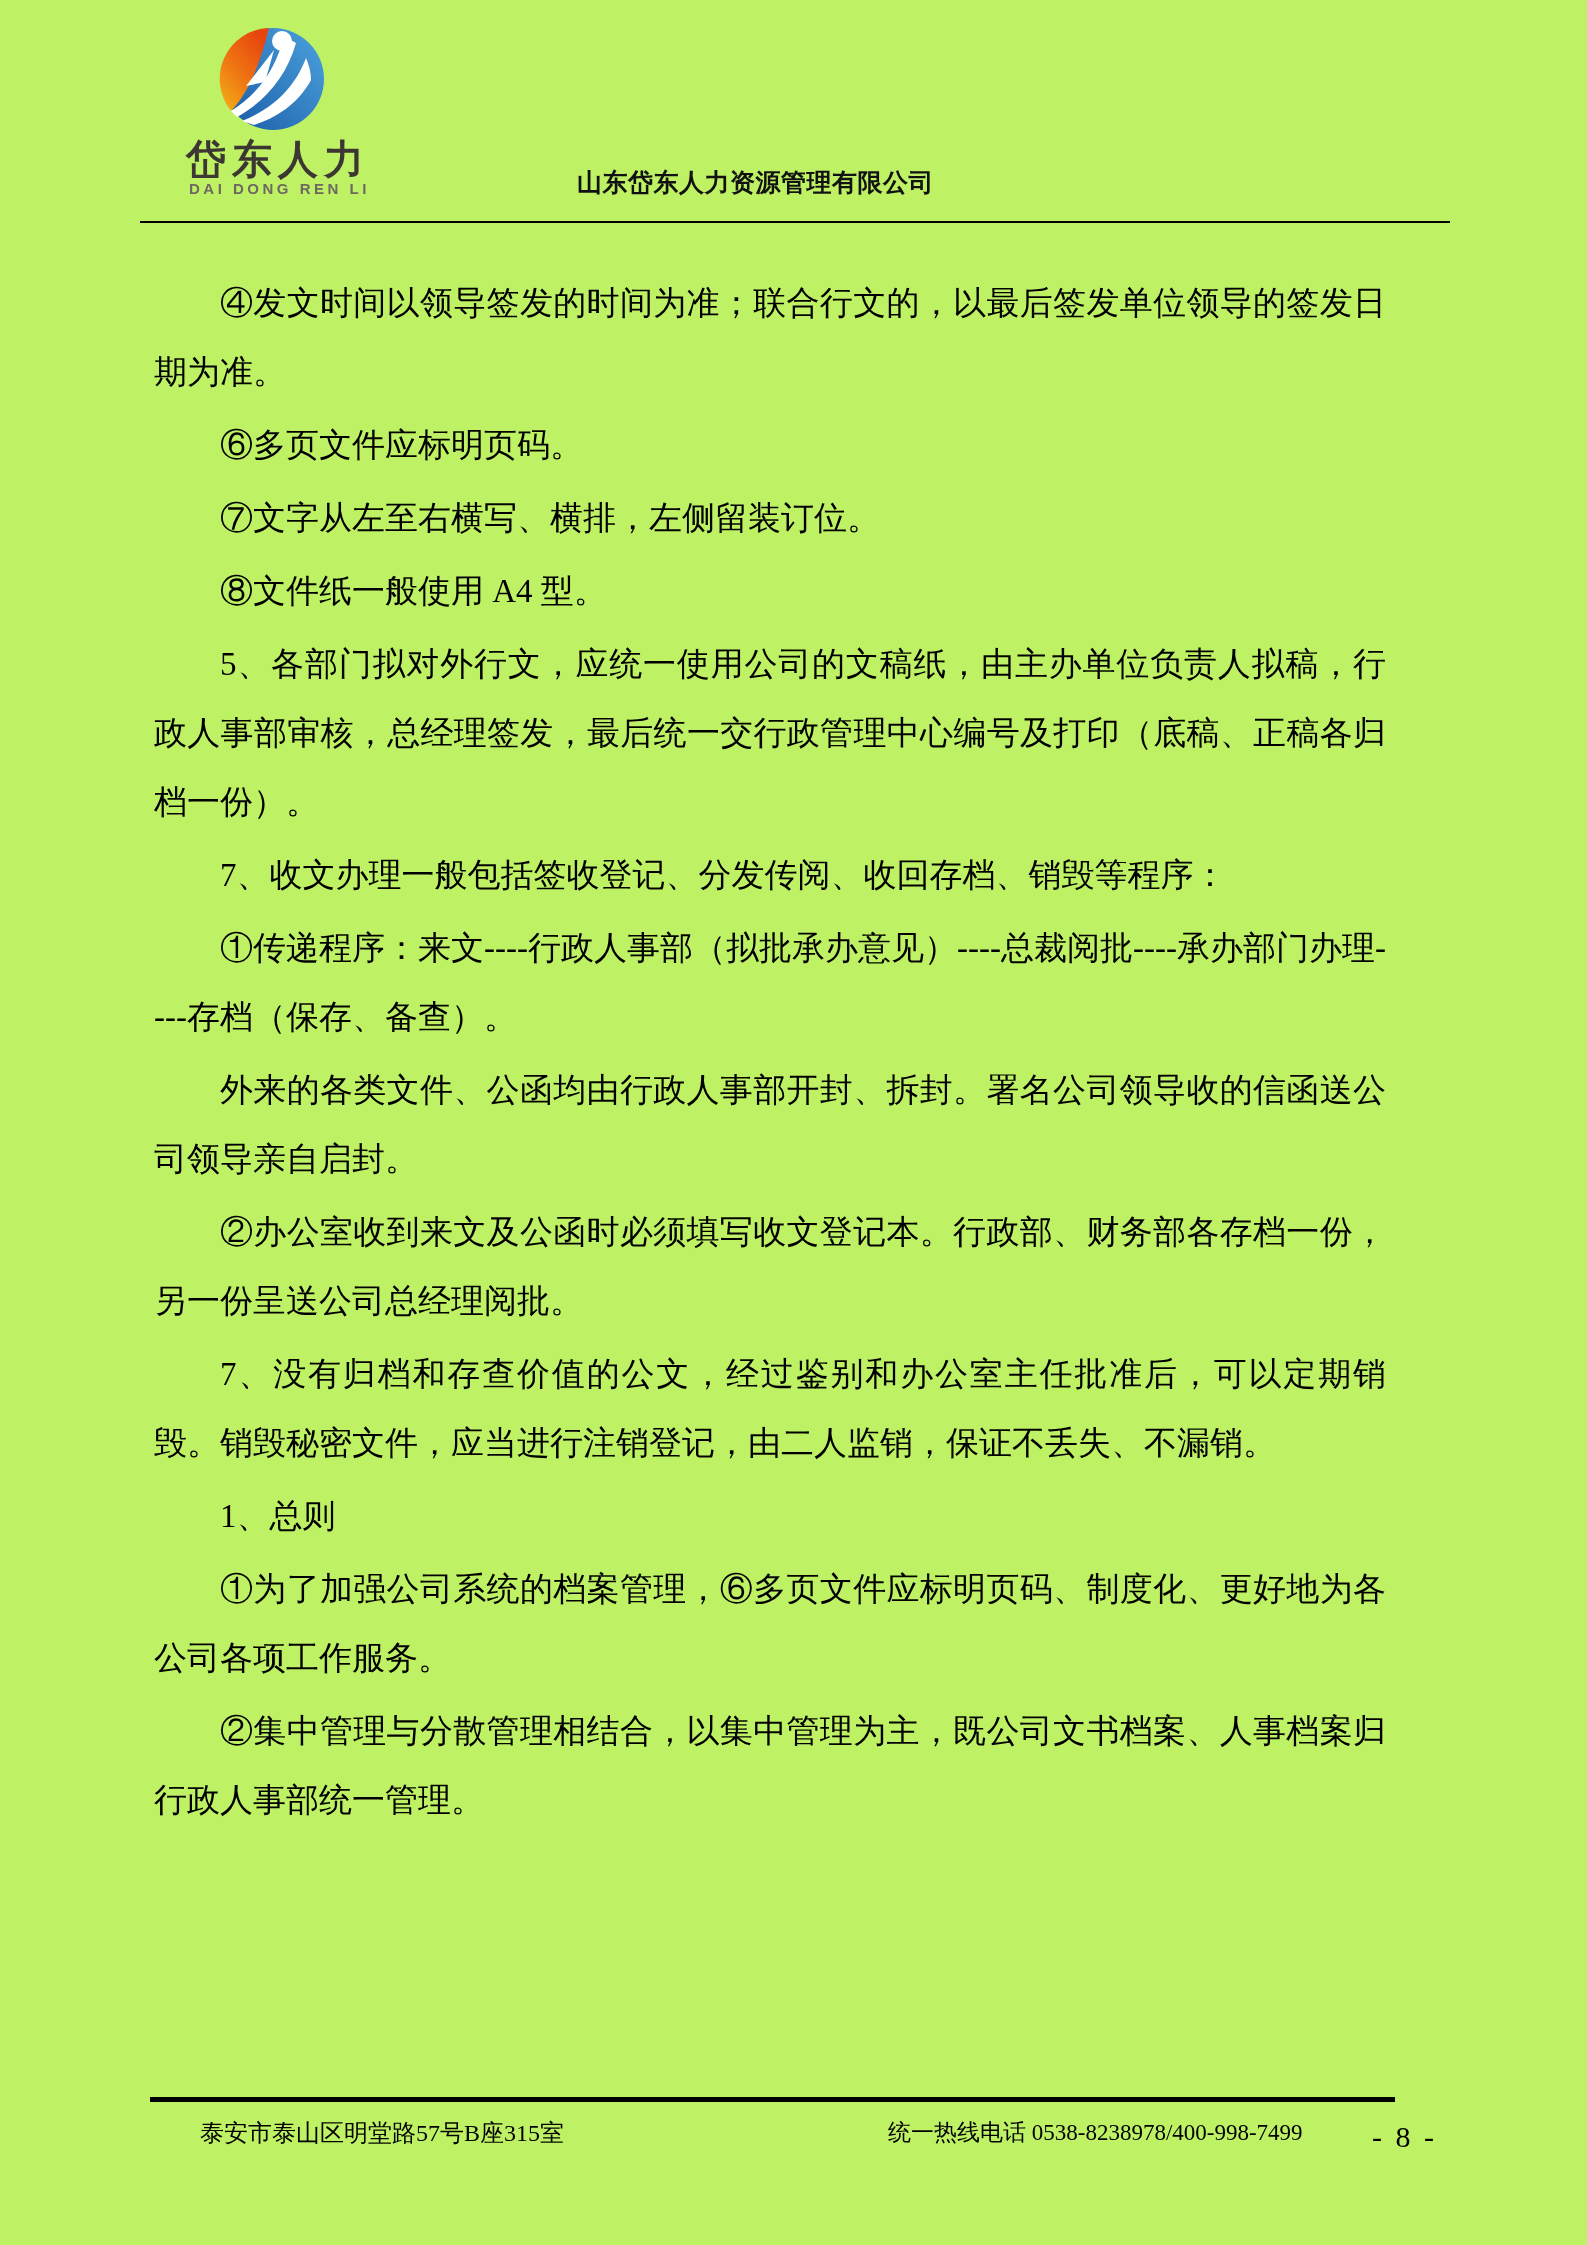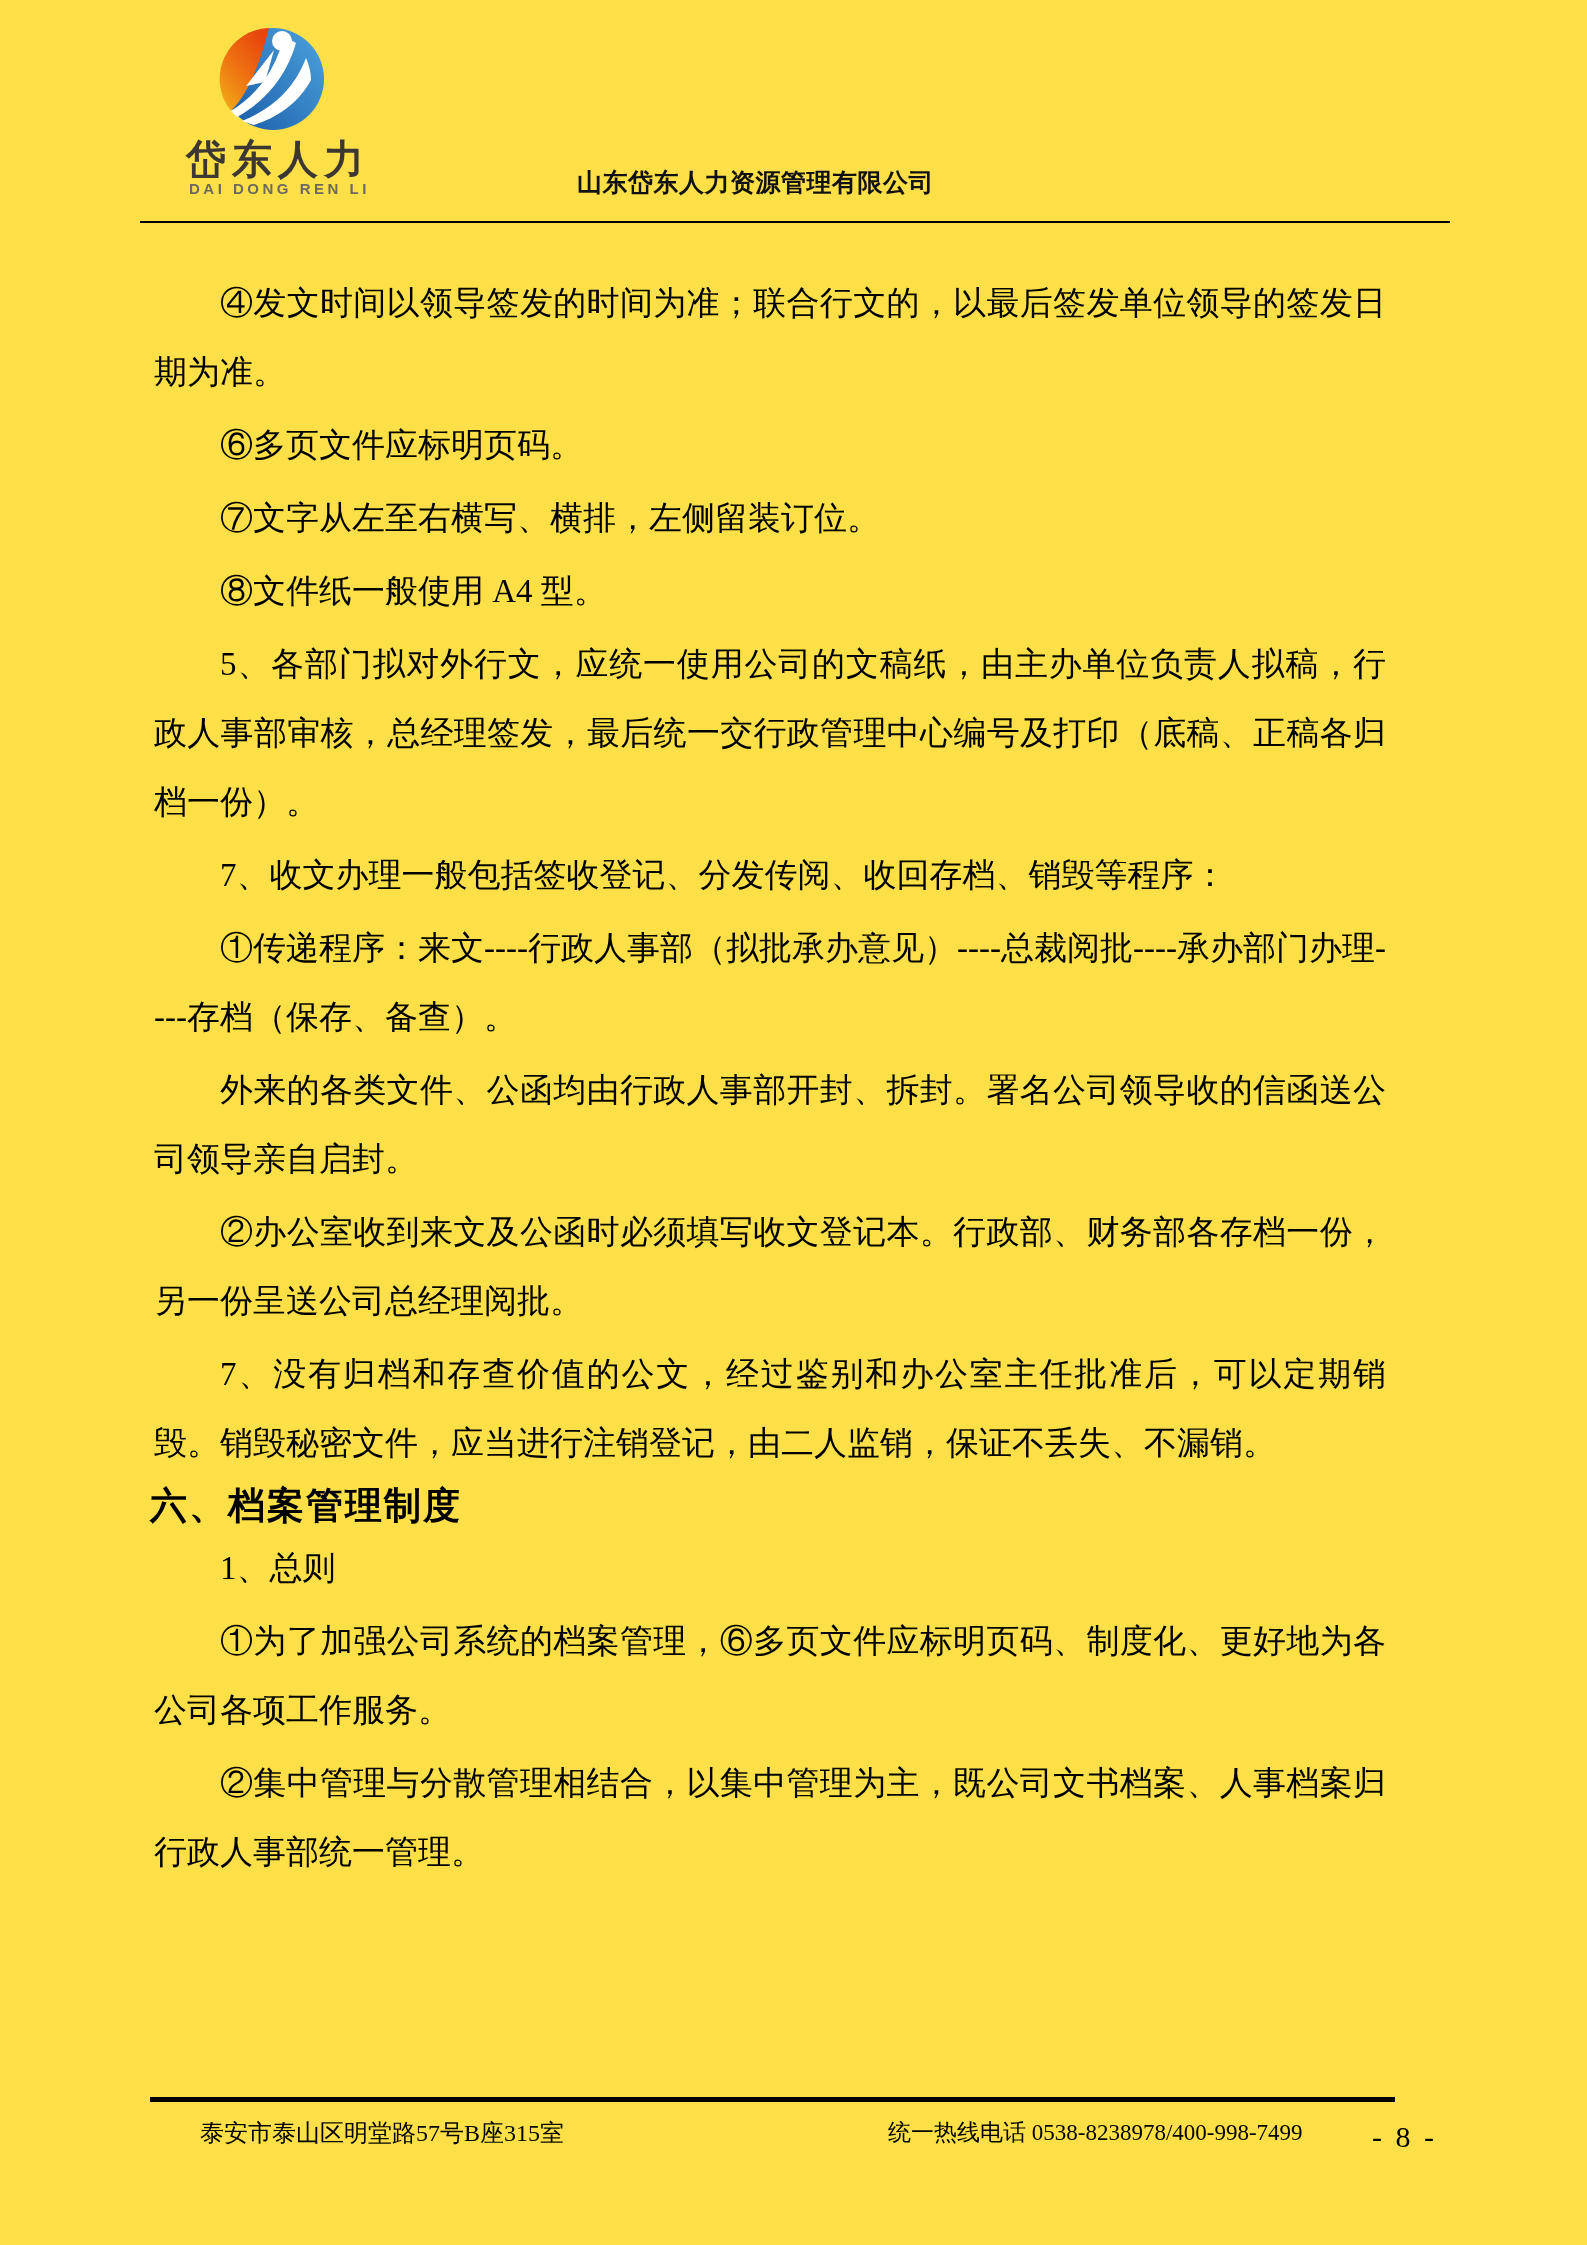--- a/index.html
+++ b/index.html
@@ -4,21 +4,21 @@
 <style>
   html, body {
     margin: 0;
     padding: 0;
     background: #ffffff;
   }
   .page {
     position: relative;
     width: 1587px;
     height: 2245px;
-    background: #fde047;
+    background: #bef264;
     overflow: hidden;
     font-family: "Liberation Serif", "DejaVu Serif", serif;
     color: #000000;
   }
 
   
   .logo-mark {
     position: absolute;
     left: 218px;
     top: 26px;
@@ -169,21 +169,20 @@
       <p class="para">④发文时间以领导签发的时间为准；联合行文的，以最后签发单位领导的签发日期为准。</p>
       <p class="para">⑥多页文件应标明页码。</p>
       <p class="para">⑦文字从左至右横写、横排，左侧留装订位。</p>
       <p class="para">⑧文件纸一般使用 A4 型。</p>
       <p class="para">5、各部门拟对外行文，应统一使用公司的文稿纸，由主办单位负责人拟稿，行政人事部审核，总经理签发，最后统一交行政管理中心编号及打印（底稿、正稿各归档一份）。</p>
       <p class="para">7、收文办理一般包括签收登记、分发传阅、收回存档、销毁等程序：</p>
       <p class="para">①传递程序：来文----行政人事部（拟批承办意见）----总裁阅批----承办部门办理----存档（保存、备查）。</p>
       <p class="para">外来的各类文件、公函均由行政人事部开封、拆封。署名公司领导收的信函送公司领导亲自启封。</p>
       <p class="para">②办公室收到来文及公函时必须填写收文登记本。行政部、财务部各存档一份，另一份呈送公司总经理阅批。</p>
       <p class="para">7、没有归档和存查价值的公文，经过鉴别和办公室主任批准后，可以定期销毁。销毁秘密文件，应当进行注销登记，由二人监销，保证不丢失、不漏销。</p>
-      <h2 class="heading">六、档案管理制度</h2>
       <p class="para">1、总则</p>
       <p class="para">①为了加强公司系统的档案管理，⑥多页文件应标明页码、制度化、更好地为各公司各项工作服务。</p>
       <p class="para">②集中管理与分散管理相结合，以集中管理为主，既公司文书档案、人事档案归行政人事部统一管理。</p>
     </main>
 
   <div class="footer-rule"></div>
   <div class="footer-address">泰安市泰山区明堂路57号B座315室</div>
   <div class="footer-hotline">统一热线电话 0538-8238978/400-998-7499</div>
   <div class="page-number">- 8 -</div>
 

